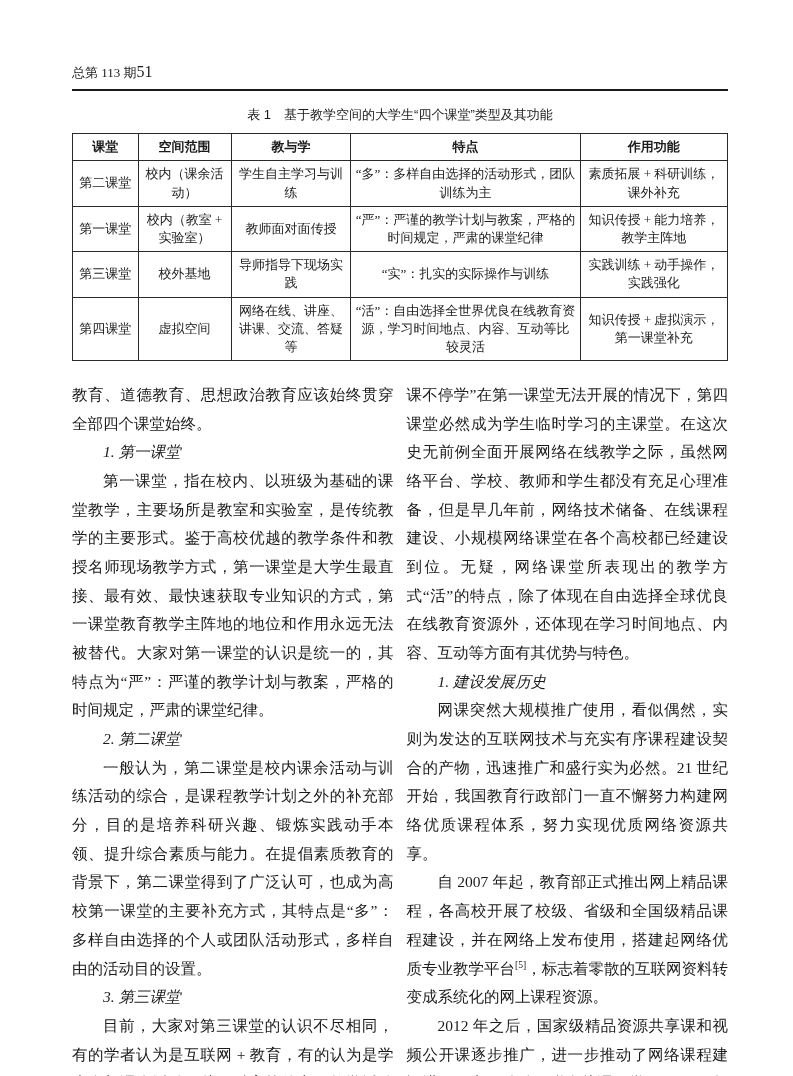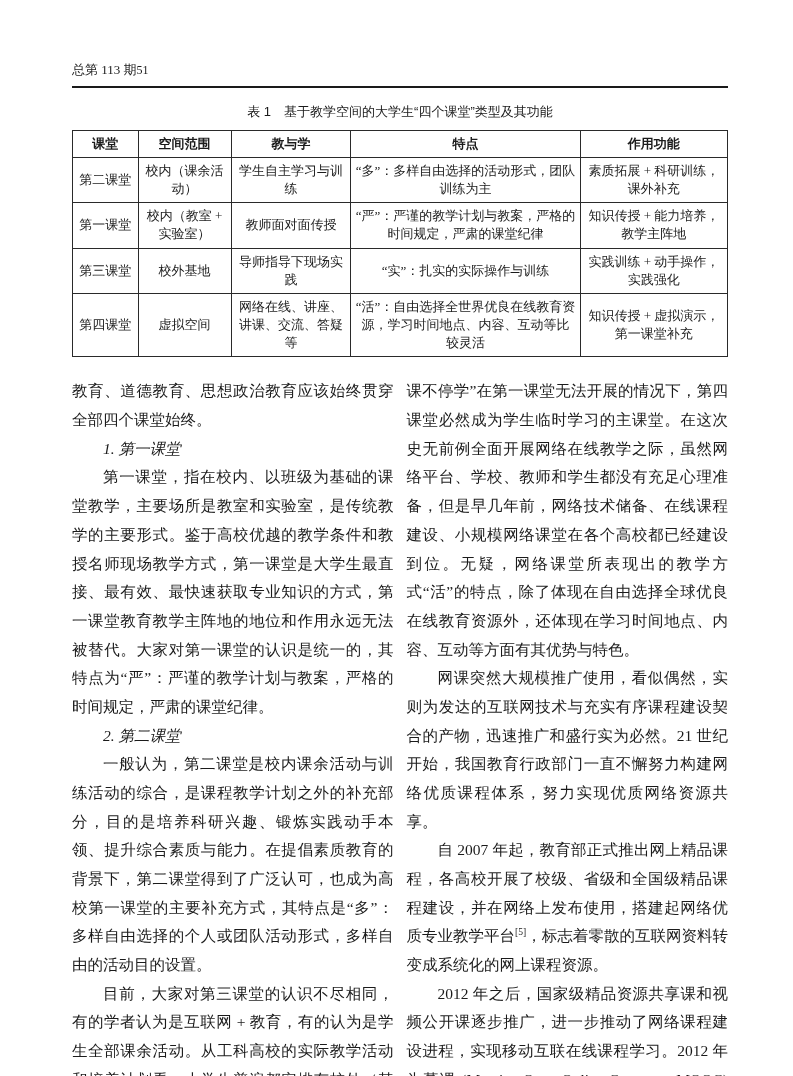--- a/index.html
+++ b/index.html
@@ -15,21 +15,21 @@
   .running-head {
     display:flex; align-items:baseline;
     font-size:13px; line-height:1.2;
   }
   .rh-issue { white-space:nowrap; font-family:"Liberation Serif","DejaVu Serif",serif; }
   .rh-title {
     flex:1; text-align:center;
     font-family:"Liberation Sans","DejaVu Sans",sans-serif;
     font-weight:bold; font-size:13px;
   }
-  .rh-page { white-space:nowrap; font-size:12px; }
+  .rh-page { white-space:nowrap; font-size:16px; }
   .head-rule { border-top:2px solid #1a1a1a; margin-top:8px; }
 
   
   .table-caption {
     text-align:center; margin:15px 0 9px 0;
     font-family:"Liberation Sans","DejaVu Sans",sans-serif;
     font-weight:normal; font-size:13px;
   }
   table.data-table {
     width:100%; border-collapse:collapse;
@@ -121,23 +121,25 @@
       </tbody>
   </table>
 
   <main class="columns">
     <section class="col" id="col-left">
         <p class="blk paragraph"><span>教育、道德教育、思想政治教育应该始终贯穿全部四个课堂始终。</span></p>
         <p class="blk subheading indent"><span>1. 第一课堂</span></p>
         <p class="blk paragraph indent"><span>第一课堂，指在校内、以班级为基础的课堂教学，主要场所是教室和实验室，是传统教学的主要形式。鉴于高校优越的教学条件和教授名师现场教学方式，第一课堂是大学生最直接、最有效、最快速获取专业知识的方式，第一课堂教育教学主阵地的地位和作用永远无法被替代。大家对第一课堂的认识是统一的，其特点为“严”：严谨的教学计划与教案，严格的时间规定，严肃的课堂纪律。</span></p>
         <p class="blk subheading indent"><span>2. 第二课堂</span></p>
         <p class="blk paragraph indent"><span>一般认为，第二课堂是校内课余活动与训练活动的综合，是课程教学计划之外的补充部分，目的是培养科研兴趣、锻炼实践动手本领、提升综合素质与能力。在提倡素质教育的背景下，第二课堂得到了广泛认可，也成为高校第一课堂的主要补充方式，其特点是“多”：多样自由选择的个人或团队活动形式，多样自由的活动目的设置。</span></p>
+        <p class="blk subheading indent"><span>3. 第三课堂</span></p>
         <p class="blk paragraph indent"><span>目前，大家对第三课堂的认识不尽相同，有的学者认为是互联网 + 教育，有的认为是学生全部课余活动。从工科高校的实际教学活动和培养计划看，大学生普遍都安排有校外（甚至国外）基地（企业）实习和实践教学。比如，地质类高校每年安排 2 ～ 6 周野外地质实习。我们把教学计划内安排在校外（野外或企业）基地的教学活动统称为第三课堂，其特点是“实”：扎扎实实的实际操作与训练。</span></p>
       </section>
     <section class="col" id="col-right">
         <p class="blk paragraph"><span>课不停学”在第一课堂无法开展的情况下，第四课堂必然成为学生临时学习的主课堂。在这次史无前例全面开展网络在线教学之际，虽然网络平台、学校、教师和学生都没有充足心理准备，但是早几年前，网络技术储备、在线课程建设、小规模网络课堂在各个高校都已经建设到位。无疑，网络课堂所表现出的教学方式“活”的特点，除了体现在自由选择全球优良在线教育资源外，还体现在学习时间地点、内容、互动等方面有其优势与特色。</span></p>
+        <p class="blk subheading indent"><span>1. 建设发展历史</span></p>
         <p class="blk paragraph indent"><span>网课突然大规模推广使用，看似偶然，实则为发达的互联网技术与充实有序课程建设契合的产物，迅速推广和盛行实为必然。21 世纪开始，我国教育行政部门一直不懈努力构建网络优质课程体系，努力实现优质网络资源共享。</span></p>
         <p class="blk paragraph indent"><span>自 2007 年起，教育部正式推出网上精品课程，各高校开展了校级、省级和全国级精品课程建设，并在网络上发布使用，搭建起网络优质专业教学平台</span><sup>[5]</sup><span>，标志着零散的互联网资料转变成系统化的网上课程资源。</span></p>
         <p class="blk paragraph indent"><span>2012 年之后，国家级精品资源共享课和视频公开课逐步推广，进一步推动了网络课程建设进程，实现移动互联在线课程学习。2012 年为慕课 (Massive Open Online Courses，MOOC) 开启元年，MOOC 具有大规模教学且不受时空限制的学习优势，实现了全球教育资源共享和实时互动。</span></p>
       </section>
   </main>
 
 </div>
 
 </body></html>

